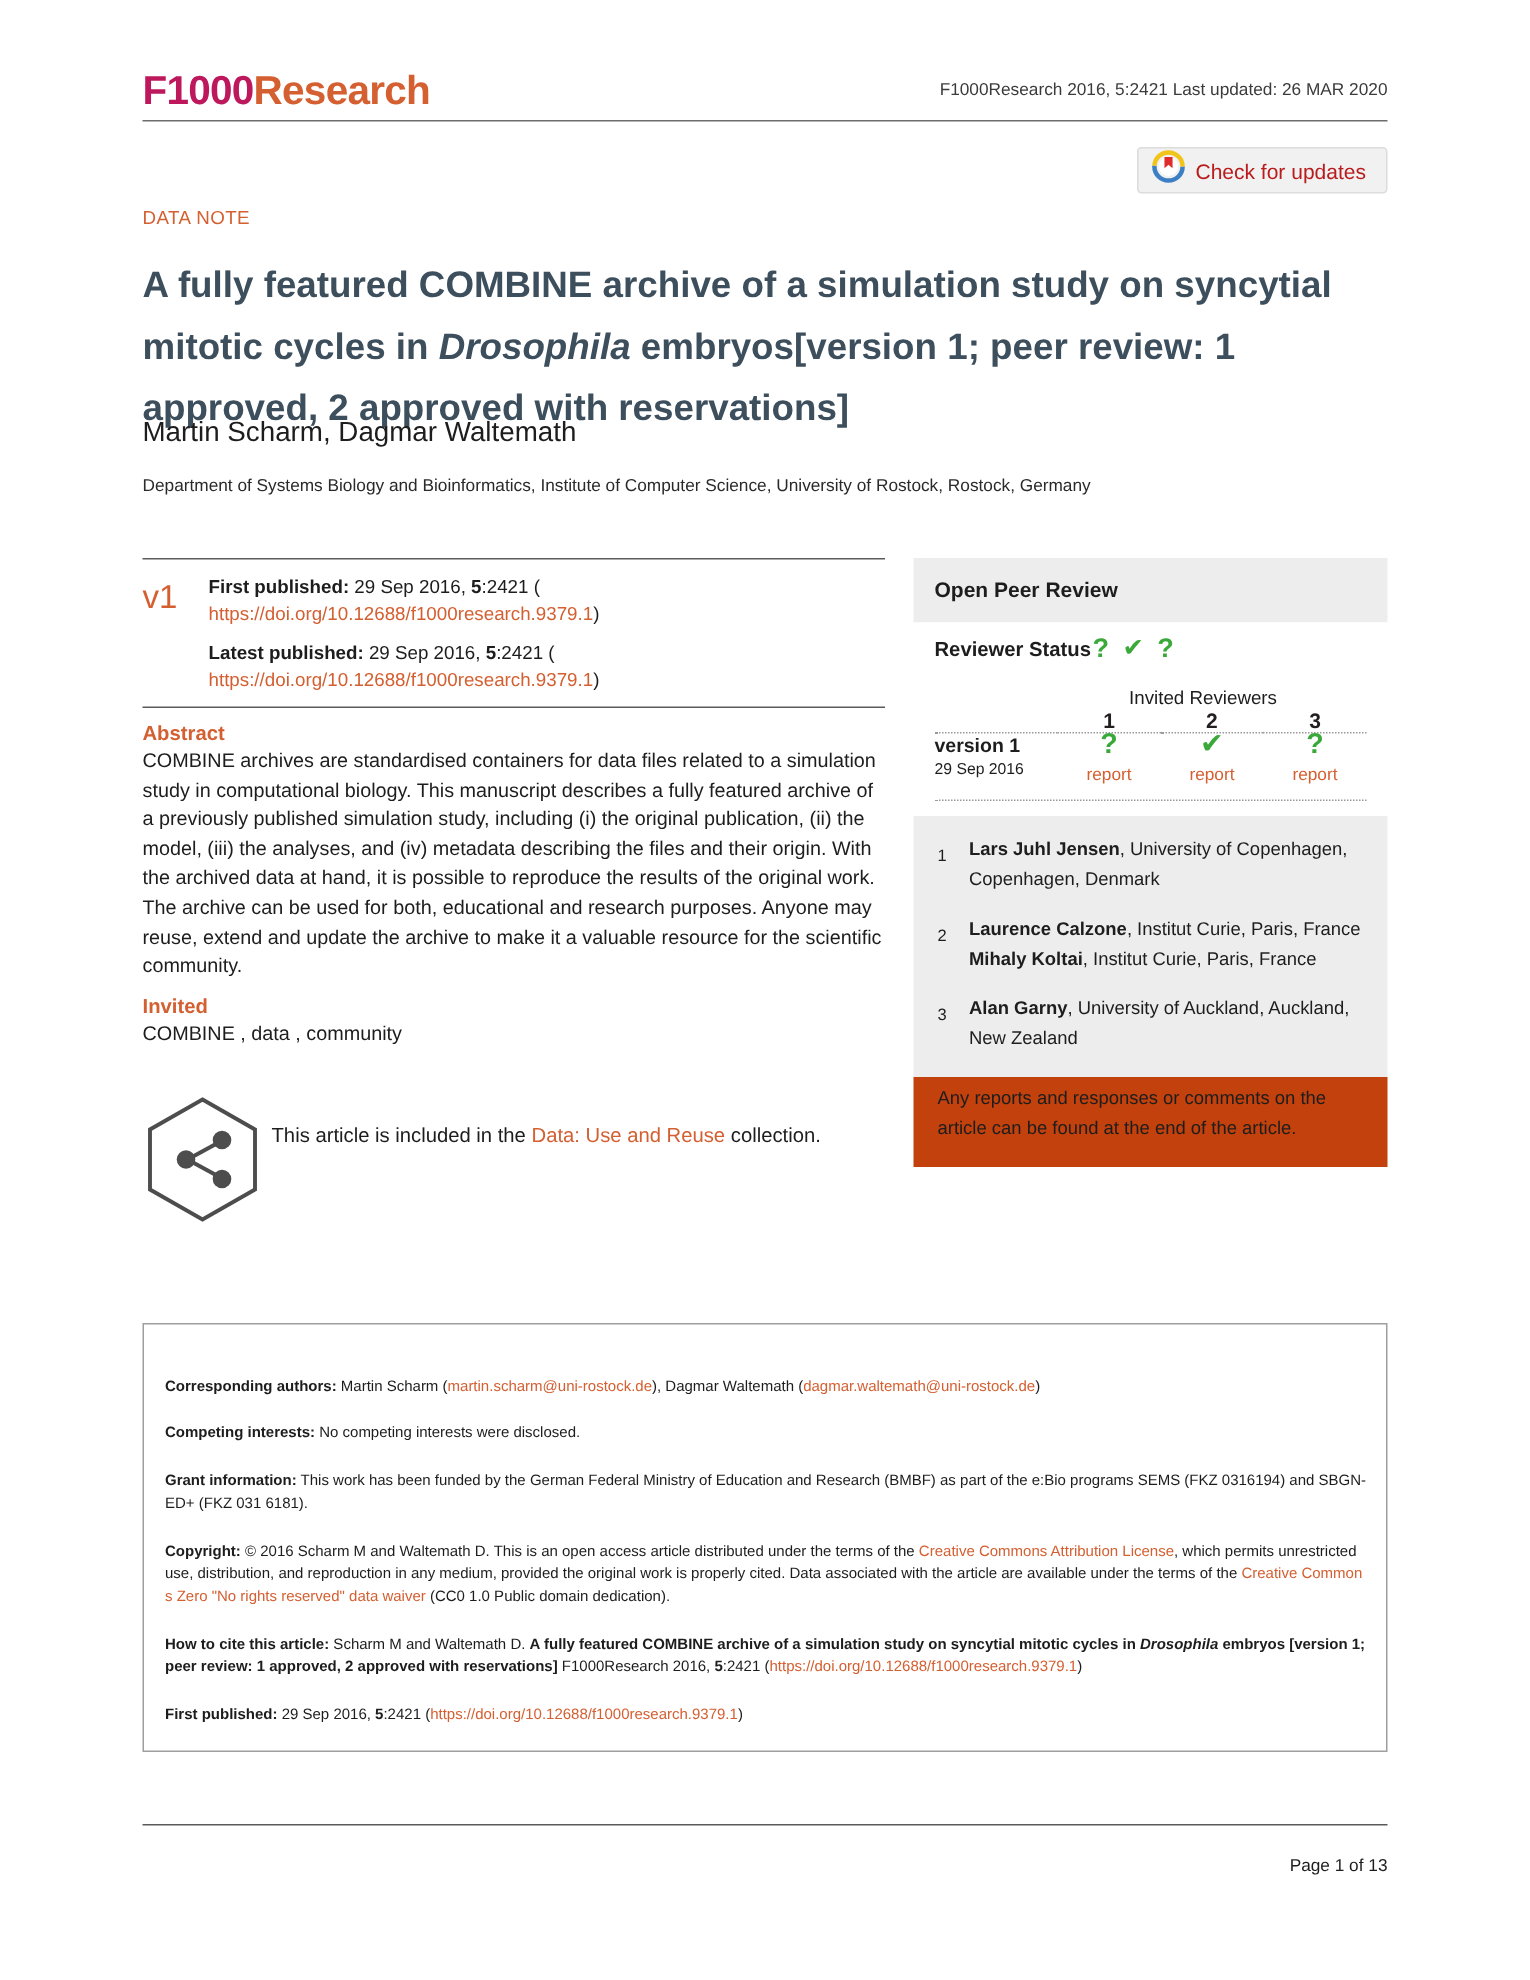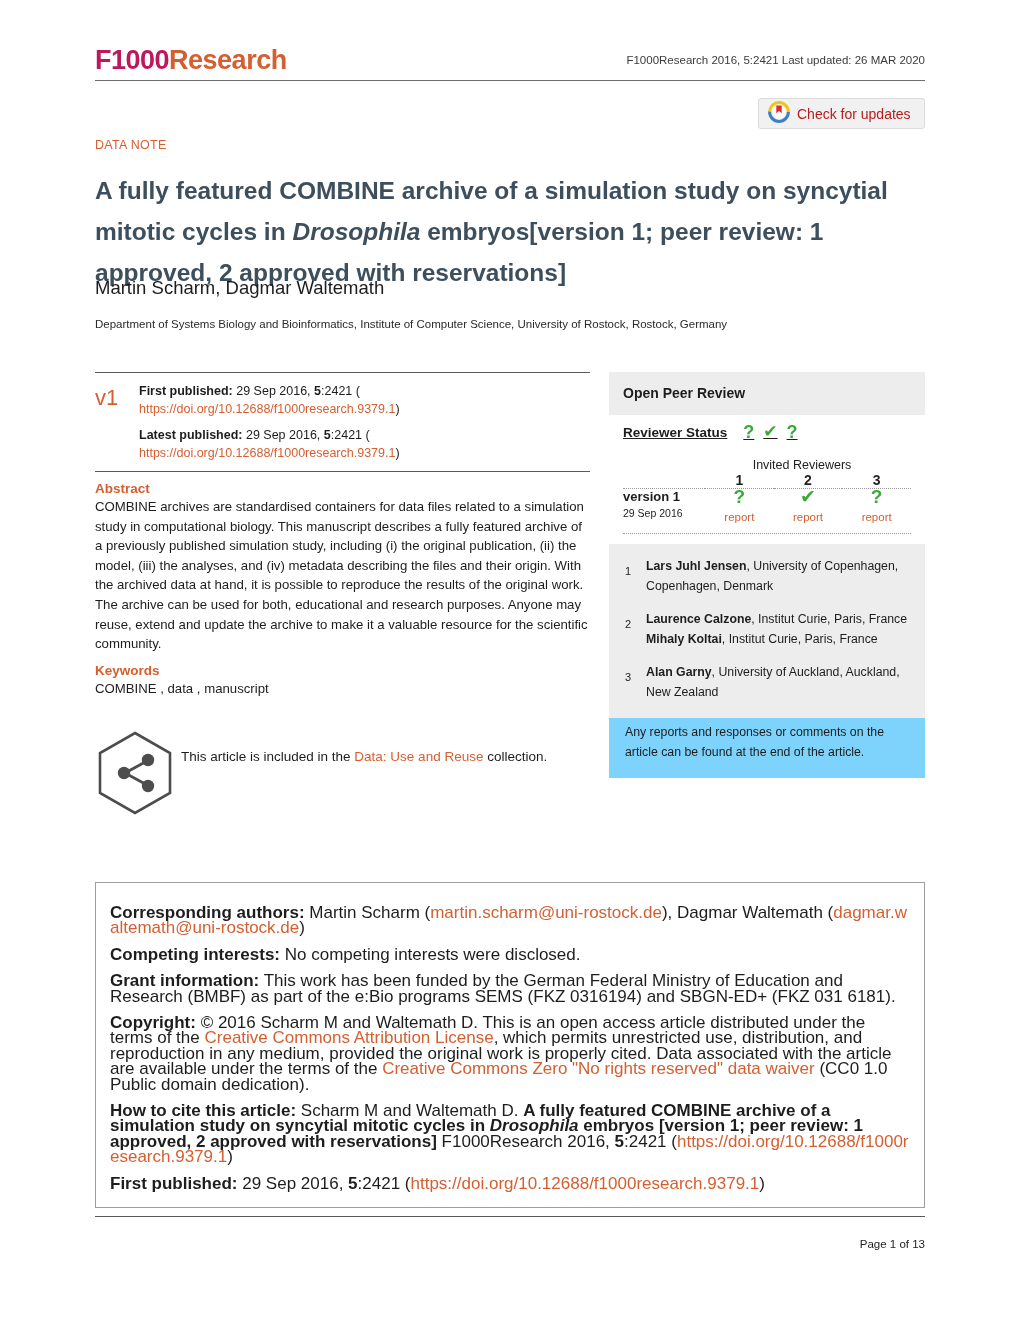--- a/index.html
+++ b/index.html
@@ -114,21 +114,21 @@
   
   .opr {
     position: absolute; left: 609px; top: 372px; width: 316px;
   }
   .opr-head {
     background: #ededed; padding: 13px 14px 14px 14px;
     font-size: 14px; font-weight: bold; color: #1d1d1d;
   }
   .opr-status {
     background: #ffffff; padding: 9px 14px 10px 14px;
-    display: flex; align-items: center; gap: 16px; text-decoration: underline;
+    display: flex; align-items: center; gap: 1px;
   }
   .opr-status .st-label { font-size: 13.5px; font-weight: bold; color: #1d1d1d; }
   .status-icons { display: flex; align-items: center; gap: 9px; }
   .q-mark { color: #3aa93a; font-size: 18px; font-weight: bold; line-height: 16px; }
   .chk { color: #3aa93a; font-size: 17px; line-height: 16px; }
 
   .opr-table {
     background: #ffffff; padding: 6px 14px 10px 14px;
   }
   .invited-title {
@@ -151,33 +151,33 @@
   .opr-reviewers {
     background: #ededed; padding: 12px 14px 10px 16px;
   }
   .rev-item { display: flex; gap: 8px; margin-bottom: 13px; font-size: 12.3px; line-height: 20px; color: #1d1d1d; }
   .rev-item:last-child { margin-bottom: 6px; }
   .rev-num { flex: 0 0 13px; font-size: 11px; padding-top: 5px; color: #1d1d1d; }
   .rev-body { flex: 1; }
   .rev-body b { font-weight: bold; }
   .rev-line2 { display: block; }
   .opr-foot {
-    background: #7dd3fc; padding: 4px 14px 16px 16px;
+    background: #c2410c; padding: 4px 14px 16px 16px;
     font-size: 12.3px; line-height: 20px; color: #1d1d1d;
   }
 
   
   .infobox {
     position: absolute; left: 95px; top: 882px; width: 830px;
     border: 1px solid #9e9e9e;
     padding: 18px 12px 16px 14px;
   }
   .infobox p {
-    margin: 4px 0 11px 0;
-    font-size: 17px; line-height: 15.4px; color: #1d1d1d;
+    margin: 16px 0 11px 0;
+    font-size: 10px; line-height: 15.4px; color: #1d1d1d;
   }
   .infobox p:last-child { margin-bottom: 0; }
   .infobox b { font-weight: bold; }
   .infobox .ital { font-style: italic; }
 
   .bottom-rule {
     position: absolute; left: 95px; top: 1216px; width: 830px;
     border-top: 1.4px solid #5a5a5a;
   }
   .page-num {
@@ -225,22 +225,22 @@
         <div class="blk">
           <span class="lbl">Latest published:</span><span> 29 Sep 2016, </span><b>5</b><span>:2421 (</span><br>
           <a class="lnk" href="#">https://doi.org/10.12688/f1000research.9379.1</a><span>)</span>
         </div>
       </div>
     </div>
 
     <div class="sec-head">Abstract</div>
     <div class="abstract-body">COMBINE archives are standardised containers for data files related to a simulation study in computational biology. This manuscript describes a fully featured archive of a previously published simulation study, including (i) the original publication, (ii) the model, (iii) the analyses, and (iv) metadata describing the files and their origin. With the archived data at hand, it is possible to reproduce the results of the original work. The archive can be used for both, educational and research purposes. Anyone may reuse, extend and update the archive to make it a valuable resource for the scientific community.</div>
 
-    <div class="sec-head">Keywords</div>
-    <div class="keywords-body">COMBINE , data , manuscript</div>
+    <div class="sec-head">Invited</div>
+    <div class="keywords-body">COMBINE , data , community</div>
 
     <div class="collection">
       <span class="hexicon">
         <svg width="80" height="86" viewBox="0 0 80 86">
           <polygon points="40,3 75,23 75,63 40,83 5,63 5,23" fill="none" stroke="#4d4d4d" stroke-width="2.6"></polygon>
           <line x1="30" y1="43" x2="52" y2="31" stroke="#4d4d4d" stroke-width="2.8"></line>
           <line x1="30" y1="43" x2="52" y2="55" stroke="#4d4d4d" stroke-width="2.8"></line>
           <circle cx="29" cy="43" r="6.2" fill="#4d4d4d"></circle>
           <circle cx="53" cy="30" r="6.2" fill="#4d4d4d"></circle>
           <circle cx="53" cy="56" r="6.2" fill="#4d4d4d"></circle>

